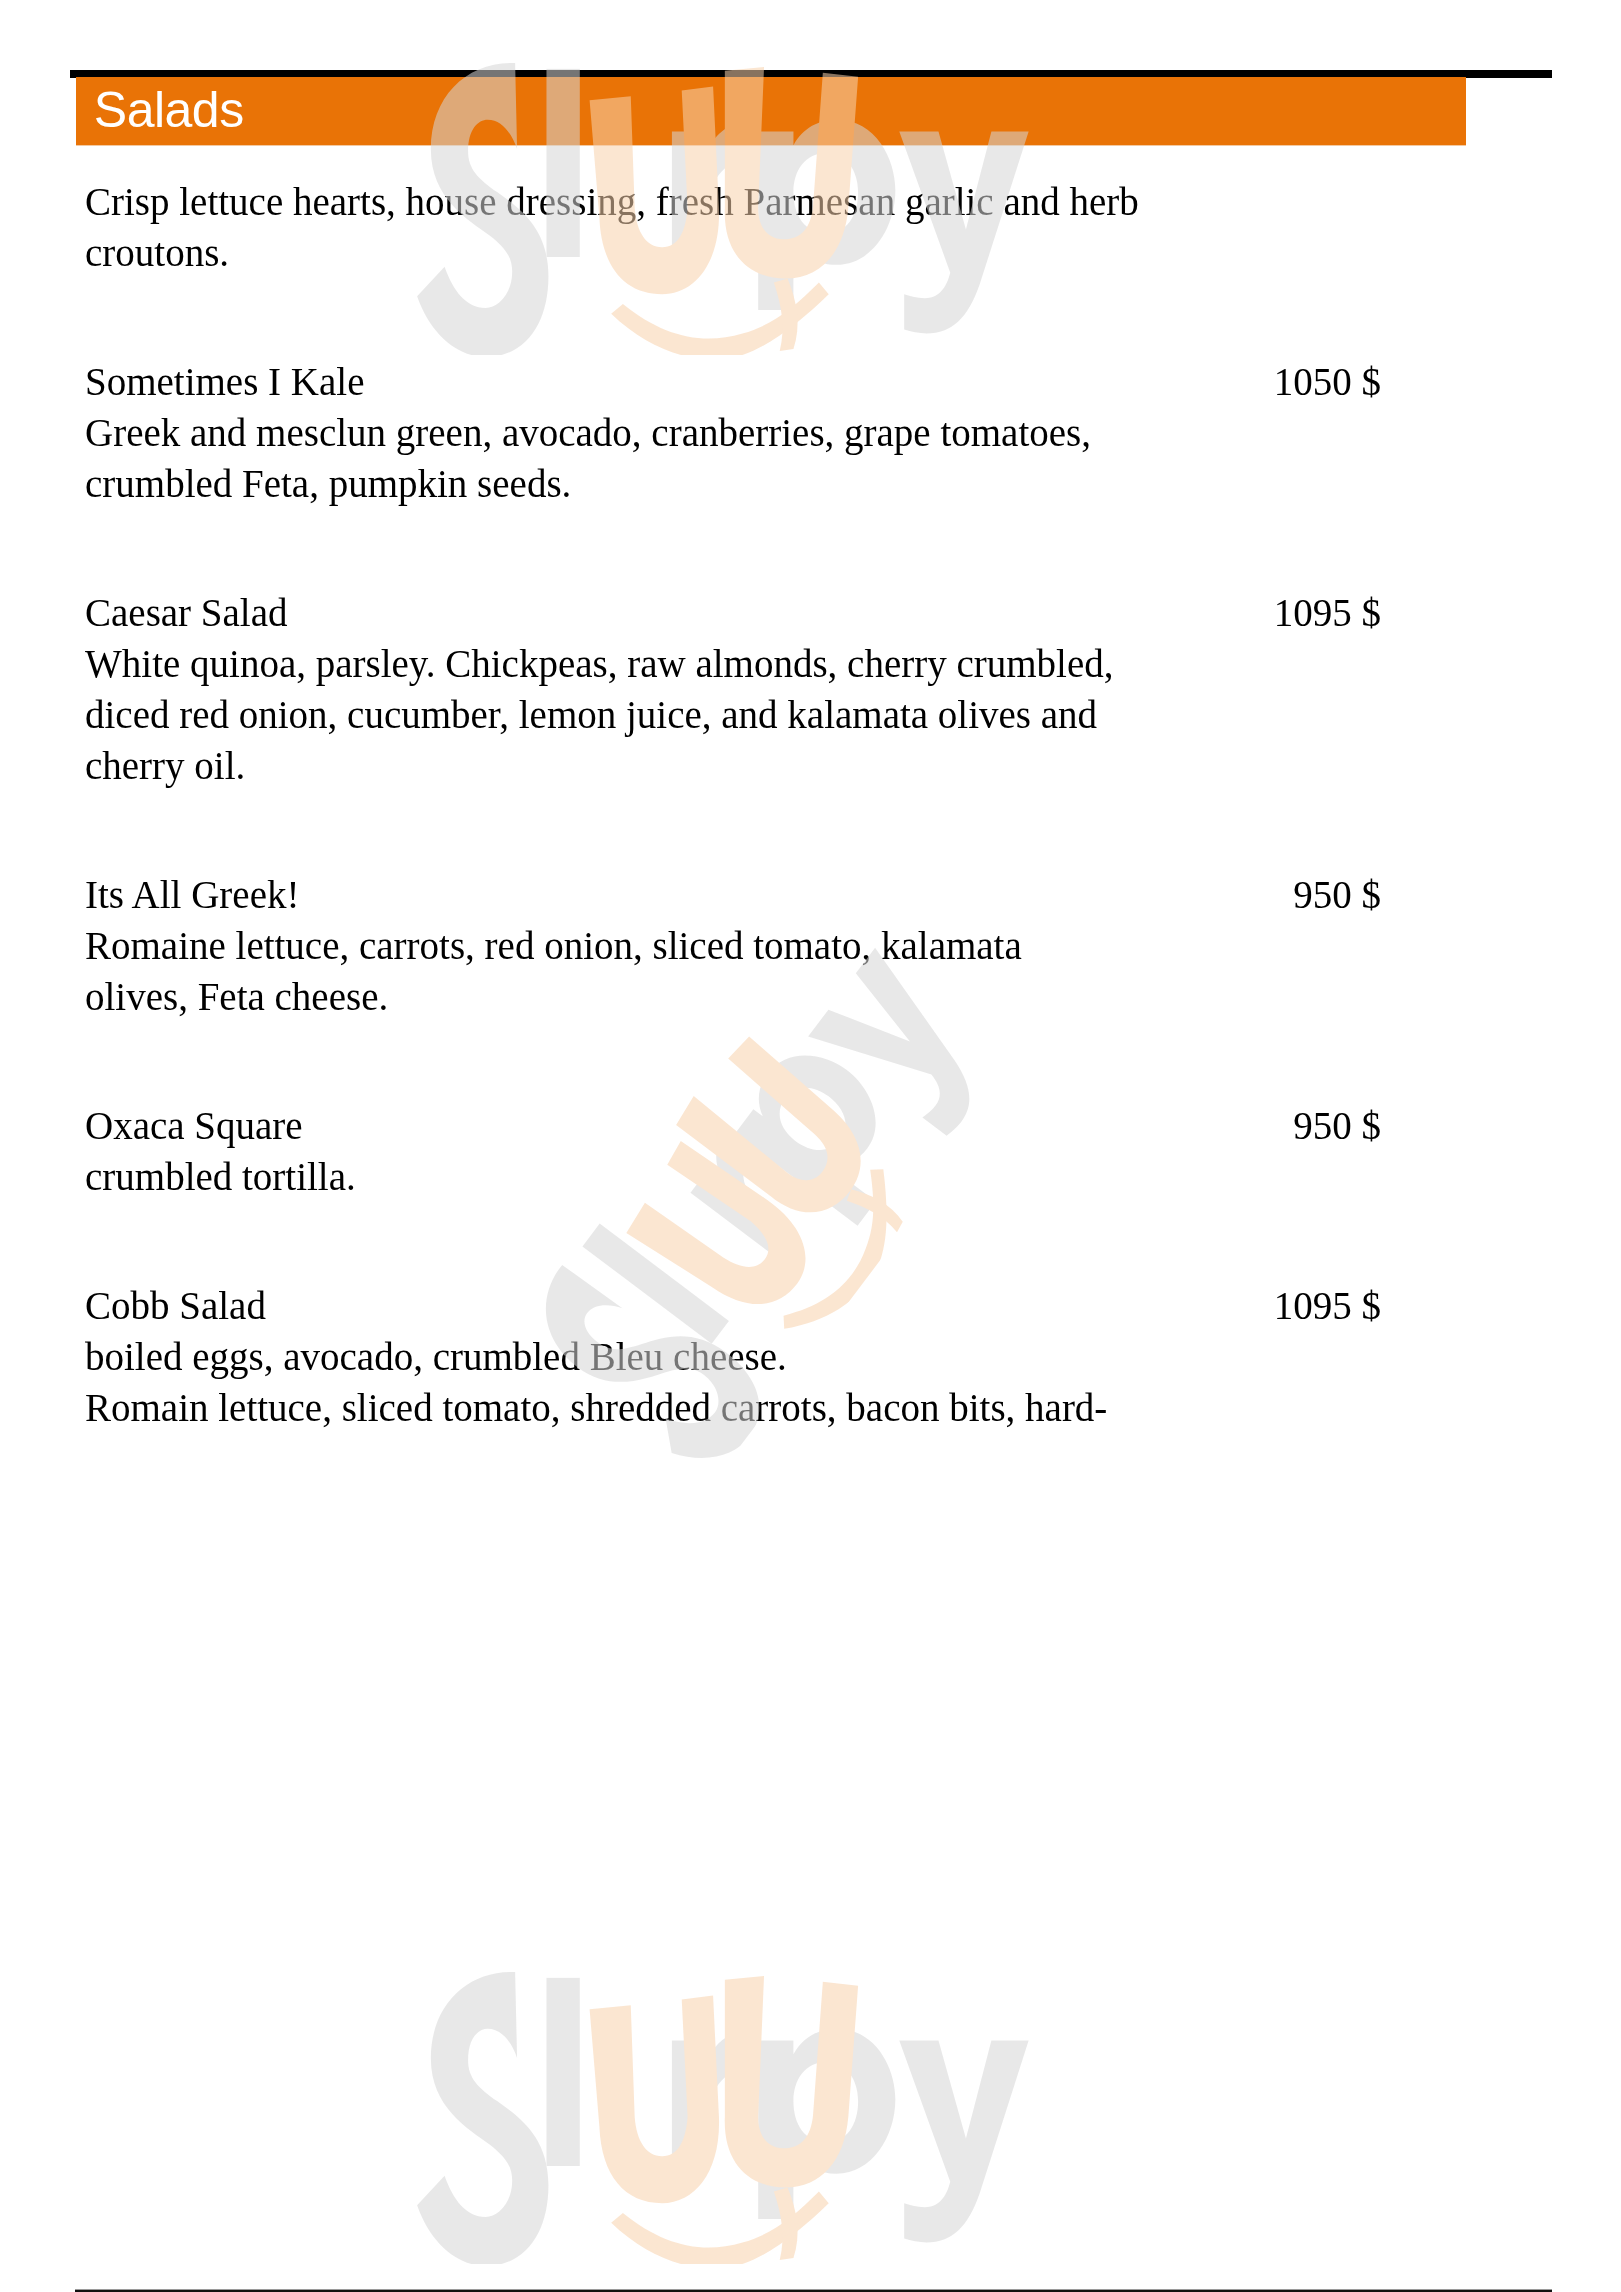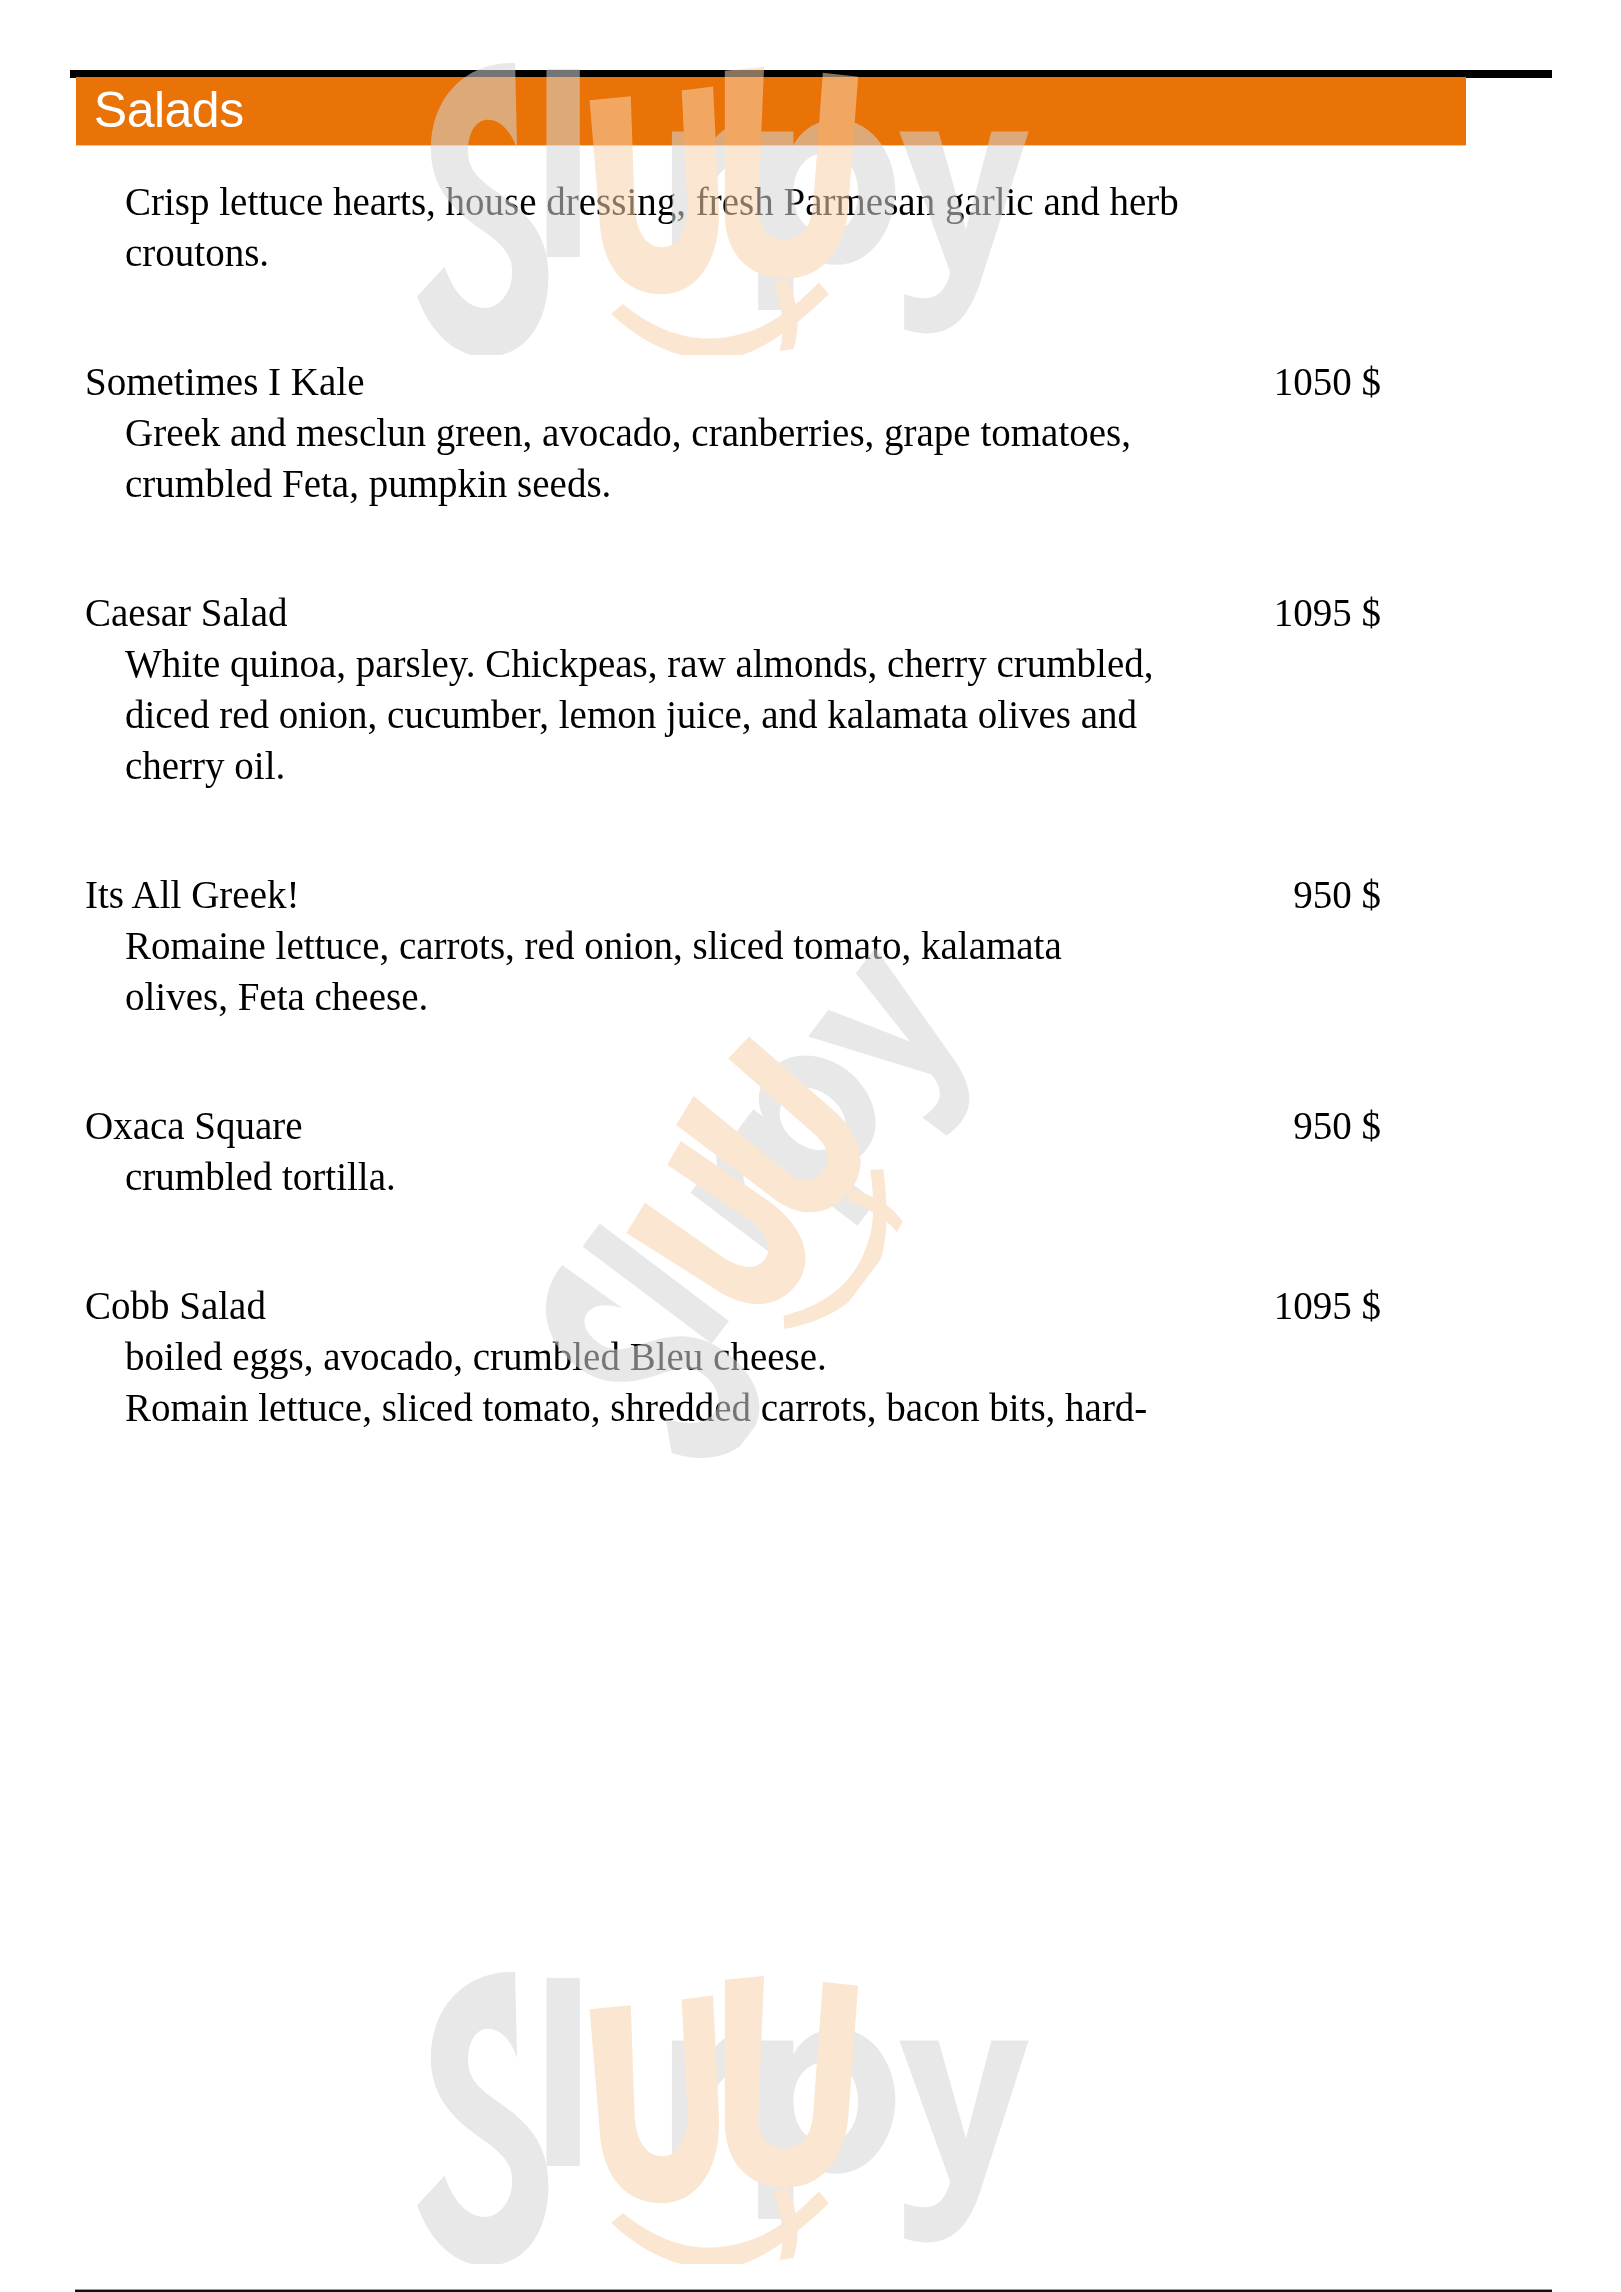--- a/index.html
+++ b/index.html
@@ -66,21 +66,20 @@
       justify-content: space-between;
       align-items: baseline;
       height: 51px;
     }
     .item-name { white-space: nowrap; }
     .item-price { white-space: nowrap; }
     .item-desc-line {
       display: block;
       white-space: nowrap;
       height: 51px;
-      margin-left: 40px;
     }
     .bottom-rule {
       position: absolute;
       left: 75px;
       top: 2290px;
       width: 1477px;
       height: 2px;
       background: #111111;
       box-shadow: 0 -1px 0 #9a9a9a;
     }

